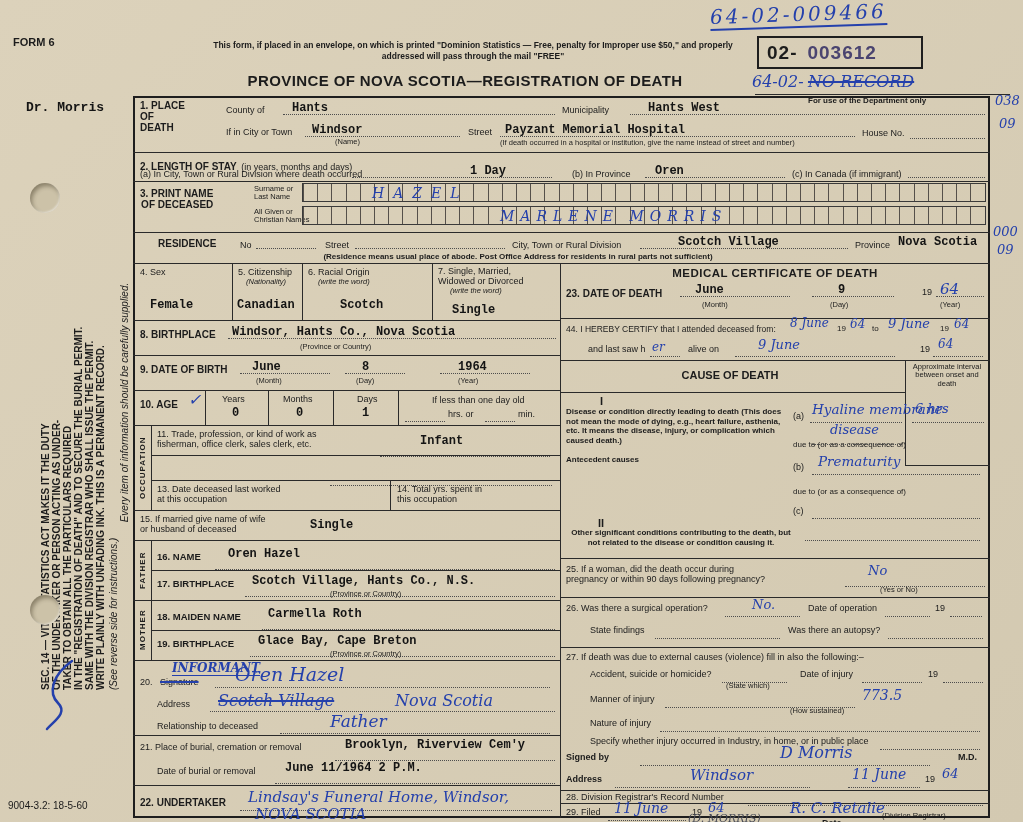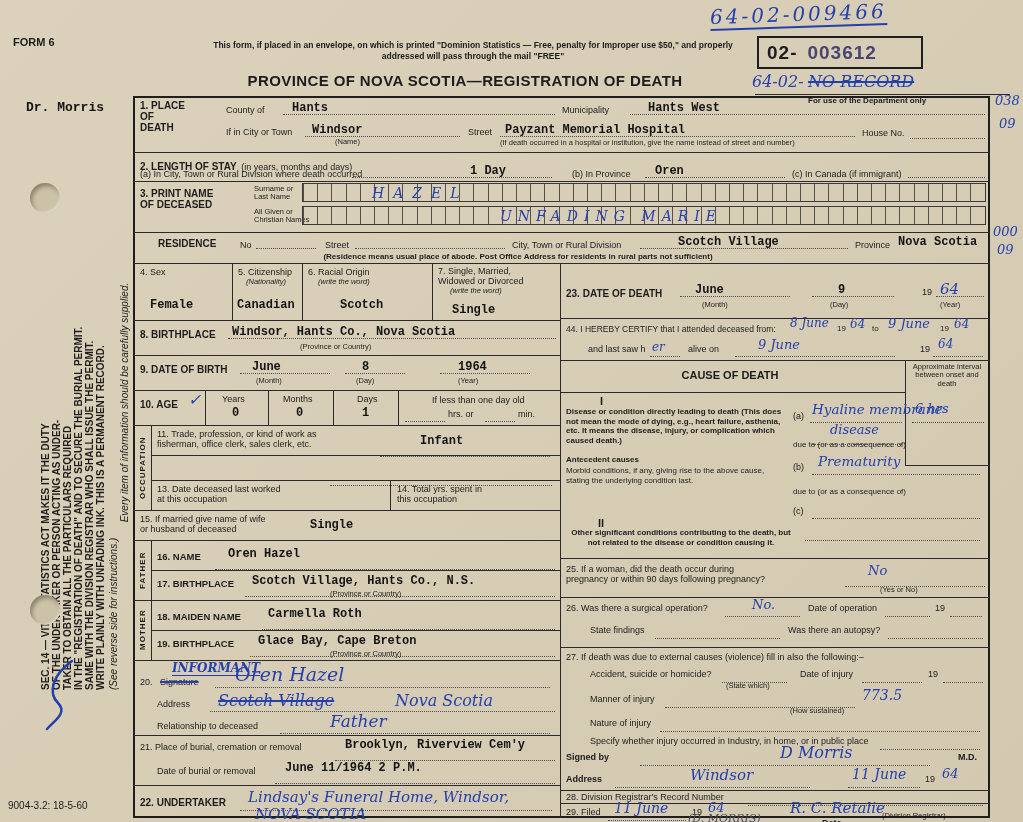--- a/index.html
+++ b/index.html
@@ -113,30 +113,30 @@
   <div class="a s" style="left:140px;top:169px;">(a) In City, Town or Rural Division where death occurred</div>
   <div class="a t" style="left:470px;top:164px;text-align:right;">1 Day</div>
   <div class="a dots" style="left:352px;top:167px;width:200px;"></div>
   <div class="a s" style="left:572px;top:169px;">(b) In Province</div>
   <div class="a t" style="left:655px;top:164px;">Oren</div>
   <div class="a dots" style="left:645px;top:167px;width:140px;"></div>
   <div class="a s" style="left:792px;top:169px;">(c) In Canada (if immigrant)</div>
   <div class="a dots" style="left:908px;top:167px;width:77px;"></div>
   <div class="a hline" style="left:133px;top:181px;width:857px;"></div>
 
-  <div class="a b pre" style="left:140px;top:188px;font-size:10px;line-height:11px;">3. PRINT NAME
+  <div class="a b pre" style="left:140px;top:188px;font-size:10px;line-height:11px;text-align:right;">3. PRINT NAME
 OF DECEASED</div>
   <div class="a s7 pre" style="left:254px;top:185px;">Surname or
 Last Name</div>
   <div class="a cells" style="left:302px;top:183px;width:684px;height:19px;"></div>
   <div class="a h" style="left:372px;top:185px;font-size:14px;letter-spacing:9px;">HAZEL</div>
   <div class="a s7 pre" style="left:254px;top:208px;">All Given or
 Christian Names</div>
   <div class="a cells" style="left:302px;top:206px;width:684px;height:19px;"></div>
-  <div class="a h" style="left:500px;top:208px;font-size:14px;letter-spacing:6px;">UNFADING MARIE</div>
+  <div class="a h" style="left:500px;top:208px;font-size:14px;letter-spacing:6px;">MARLENE MORRIS</div>
   <div class="a hline" style="left:133px;top:232px;width:857px;"></div>
 
   <div class="a b" style="left:158px;top:238px;font-size:10px;">RESIDENCE</div>
   <div class="a s" style="left:240px;top:240px;">No</div>
   <div class="a dots" style="left:256px;top:238px;width:60px;"></div>
   <div class="a s" style="left:325px;top:240px;">Street</div>
   <div class="a dots" style="left:355px;top:238px;width:150px;"></div>
   <div class="a s" style="left:512px;top:240px;">City, Town or Rural Division</div>
   <div class="a t" style="left:678px;top:235px;">Scotch Village</div>
   <div class="a dots" style="left:640px;top:238px;width:208px;"></div>
@@ -269,20 +269,21 @@
   <div class="a s" style="left:157px;top:766px;">Date of burial or removal</div>
   <div class="a t" style="left:285px;top:761px;">June 11/1964 2 P.M.</div>
   <div class="a dots" style="left:275px;top:773px;width:280px;"></div>
   <div class="a hline" style="left:133px;top:785px;width:427px;"></div>
 
   <div class="a b" style="left:140px;top:797px;font-size:10px;">22. UNDERTAKER</div>
   <div class="a h" style="left:248px;top:788px;font-size:15px;">Lindsay's Funeral Home, Windsor,</div>
   <div class="a dots" style="left:240px;top:800px;width:312px;"></div>
   <div class="a h" style="left:255px;top:805px;font-size:15px;">NOVA SCOTIA</div>
 
+  <div class="a b c" style="left:565px;top:267px;width:420px;font-size:11.5px;letter-spacing:.5px;">MEDICAL CERTIFICATE OF DEATH</div>
 
   <div class="a b" style="left:566px;top:288px;font-size:10px;">23. DATE OF DEATH</div>
   <div class="a t" style="left:695px;top:283px;">June</div>
   <div class="a dots" style="left:680px;top:286px;width:110px;"></div>
   <div class="a s7" style="left:702px;top:301px;">(Month)</div>
   <div class="a t" style="left:838px;top:283px;">9</div>
   <div class="a dots" style="left:812px;top:286px;width:82px;"></div>
   <div class="a s7" style="left:830px;top:301px;">(Day)</div>
   <div class="a s" style="left:922px;top:287px;">19</div>
   <div class="a h" style="left:940px;top:280px;font-size:15px;">64</div>
@@ -320,21 +321,20 @@
   <div class="a h" style="left:812px;top:401px;font-size:13.5px;">Hyaline membrane</div>
   <div class="a dots" style="left:810px;top:412px;width:92px;"></div>
   <div class="a h" style="left:915px;top:401px;font-size:13px;">6 hrs</div>
   <div class="a dots" style="left:912px;top:412px;width:72px;"></div>
   <div class="a h" style="left:830px;top:422px;font-size:13px;">disease</div>
   <div class="a s8" style="left:793px;top:440px;">due to (or as a consequence of)</div>
   <div class="a dots" style="left:812px;top:434px;width:90px;"></div>
   <div class="a hline" style="left:905px;top:465px;width:85px;"></div>
 
   <div class="a s8 b" style="left:566px;top:455px;">Antecedent causes</div>
-  <div class="a s8 wrap" style="left:566px;top:466px;width:222px;">Morbid conditions, if any, giving rise to the above cause, stating the underlying condition last.</div>
   <div class="a s" style="left:793px;top:462px;">(b)</div>
   <div class="a h" style="left:818px;top:453px;font-size:13.5px;">Prematurity</div>
   <div class="a dots" style="left:812px;top:464px;width:168px;"></div>
   <div class="a s8" style="left:793px;top:487px;">due to (or as a consequence of)</div>
   <div class="a s" style="left:793px;top:506px;">(c)</div>
   <div class="a dots" style="left:812px;top:508px;width:168px;"></div>
 
   <div class="a b" style="left:598px;top:517px;font-size:11px;">II</div>
   <div class="a s8 b wrap" style="left:566px;top:528px;width:230px;text-align:center;">Other significant conditions contributing to the death, but not related to the disease or condition causing it.</div>
   <div class="a dots" style="left:805px;top:530px;width:175px;"></div>

